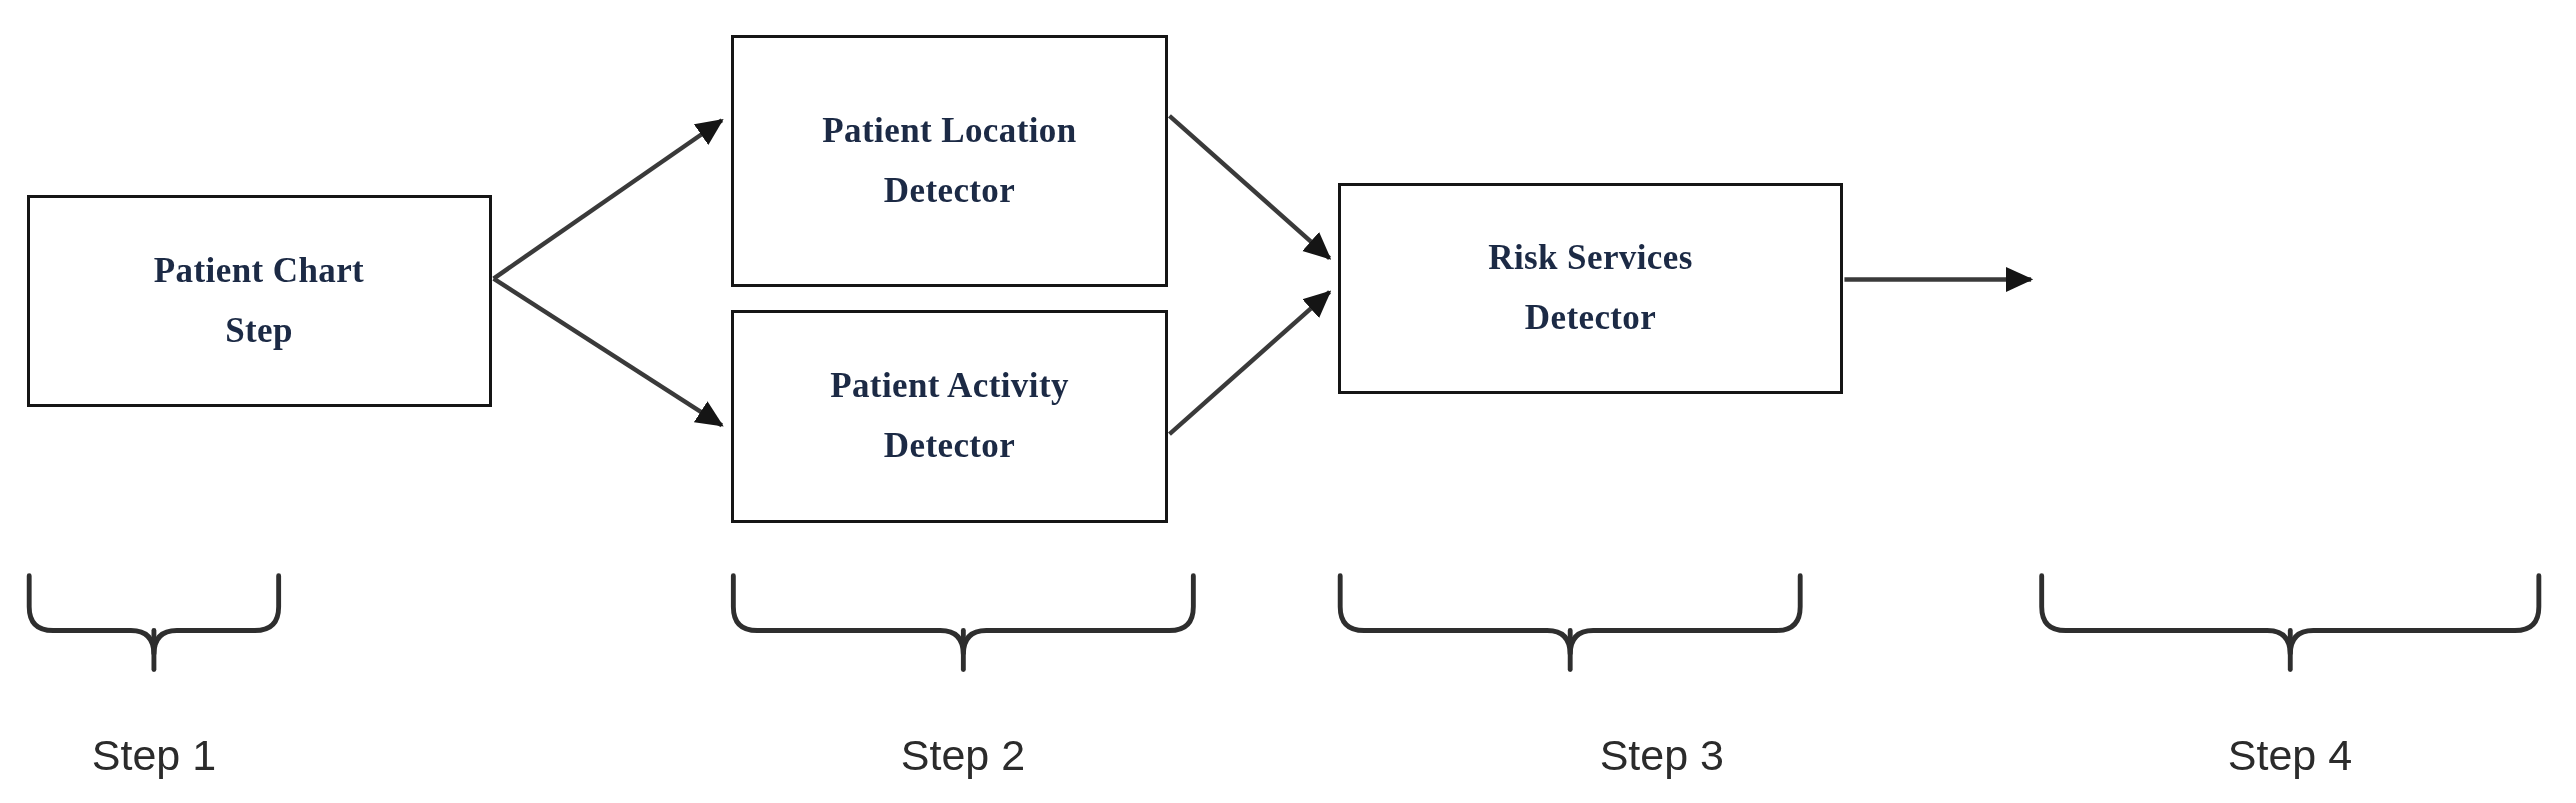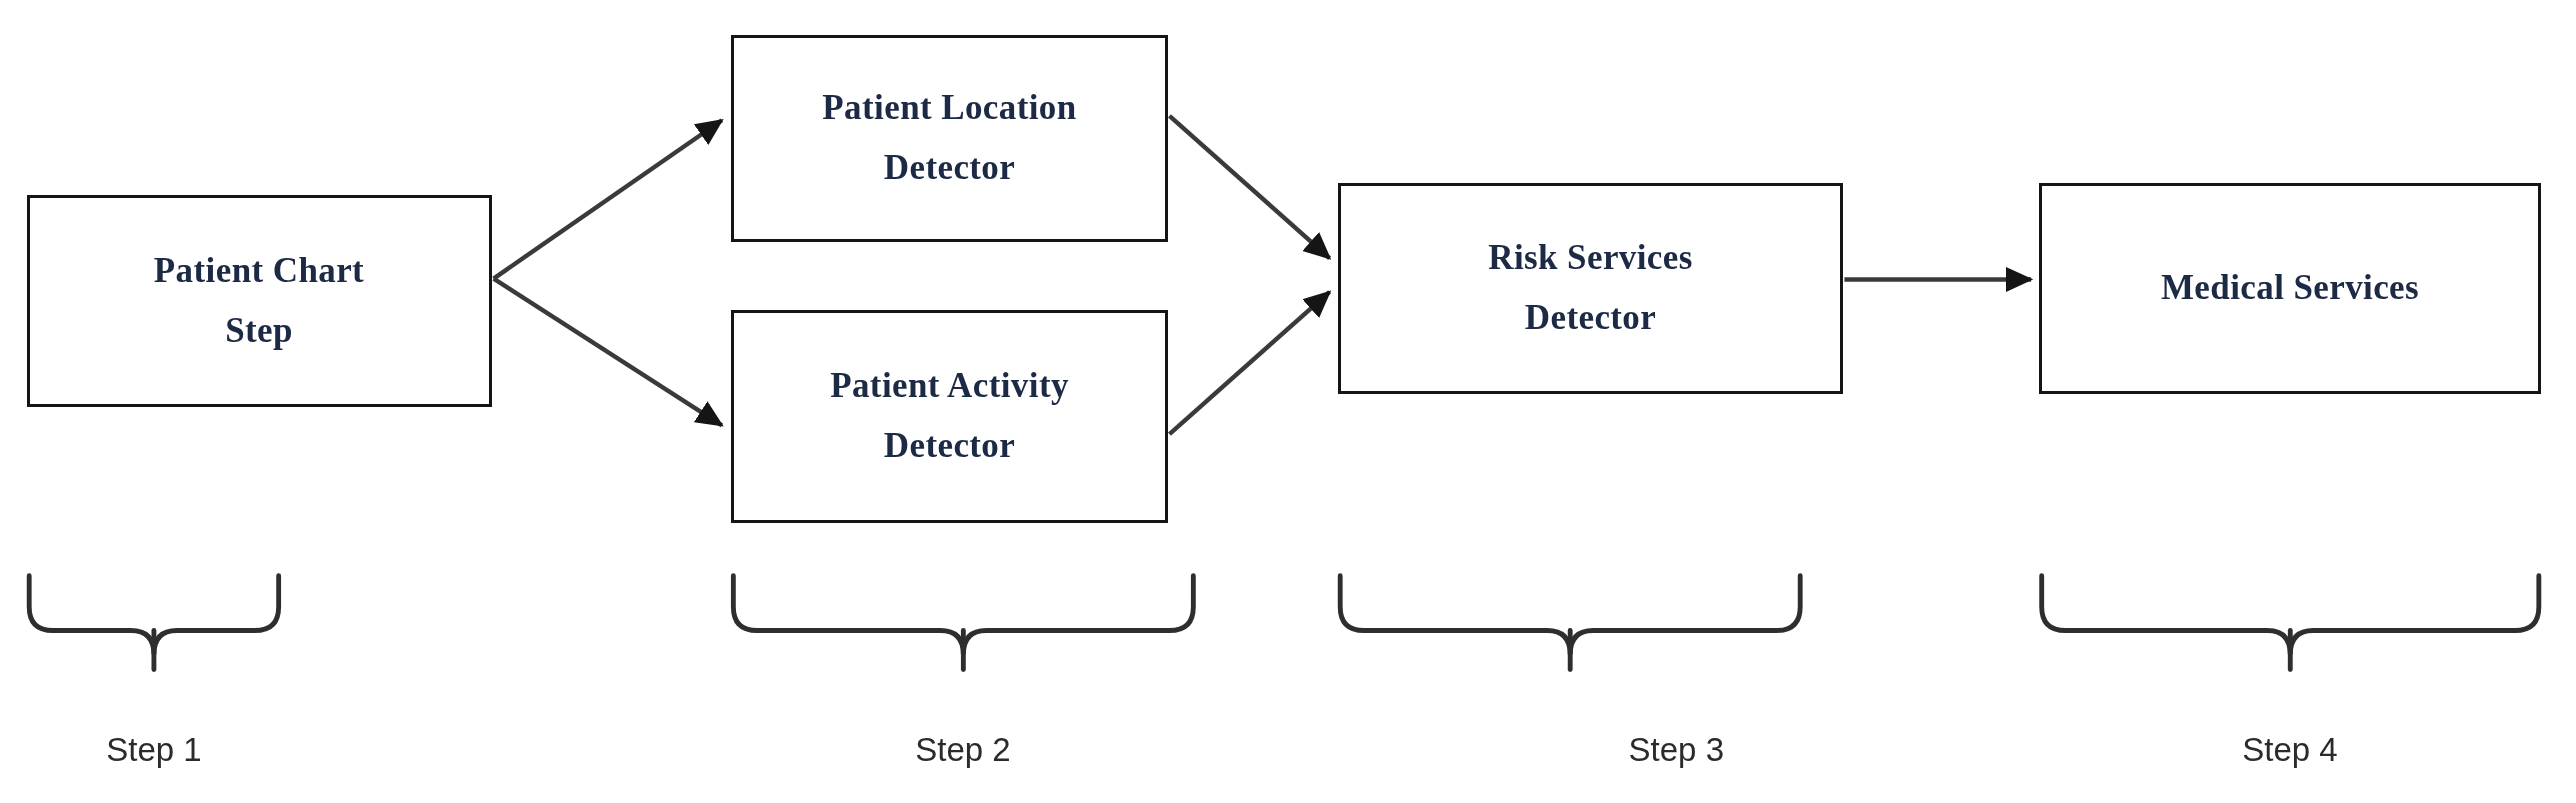--- a/index.html
+++ b/index.html
@@ -43,21 +43,21 @@
     font-size: 35px;
     line-height: 1.05;
   }
   .node-line.l1 { margin-bottom: 23px; }
   .node-box.single .node-line.l1 { margin-bottom: 0; }
   .step-label {
     position: absolute;
     text-align: center;
     font-family: "Liberation Sans", sans-serif;
     font-weight: normal;
-    font-size: 33px;
+    font-size: 43px;
     color: #2b2b2b;
     z-index: 3;
   }
 </style>
 </head>
 <body>
 
 <div id="stage">
 
   <svg id="diagram-svg" viewBox="0 0 2912 908" preserveAspectRatio="none" xmlns="http://www.w3.org/2000/svg">
@@ -91,38 +91,35 @@
       <path d="M 2308 651 L 2308 686 Q 2308 713 2335 713 L 2563 713 Q 2589 713 2589 740 Q 2589 713 2615 713 L 2843 713 Q 2870 713 2870 686 L 2870 651"></path>
       <path d="M 2589 713 L 2589 757"></path>
     </g>
   </svg>
 
   <div class="node-box" style="left:26.5px; top:195px; width:465px; height:212px;">
     <span class="node-line l1">Patient Chart</span>
     <span class="node-line l2">Step</span>
   </div>
 
-  <div class="node-box" style="left:731px; top:35px; width:437px; height:207px;">
+  <div class="node-box" style="left:731px; top:35px; width:437px; height:252px;">
     <span class="node-line l1">Patient Location</span>
     <span class="node-line l2">Detector</span>
   </div>
 
   <div class="node-box" style="left:731px; top:310px; width:437px; height:213px;">
     <span class="node-line l1">Patient Activity</span>
     <span class="node-line l2">Detector</span>
   </div>
 
   <div class="node-box" style="left:1338px; top:183px; width:505px; height:211px;">
     <span class="node-line l1">Risk Services</span>
     <span class="node-line l2">Detector</span>
   </div>
 
-  <div class="node-box single" style="left:2039px; top:183px; width:502px; height:211px;">
-    <span class="node-line l1">Medical Services</span>
-  </div>
 
   <div class="step-label" style="left:0px; top:731px; width:308px;">Step 1</div>
   <div class="step-label" style="left:809px; top:731px; width:308px;">Step 2</div>
   <div class="step-label" style="left:1416px; top:731px; width:308px;text-align:right;">Step 3</div>
   <div class="step-label" style="left:2136px; top:731px; width:308px;">Step 4</div>
 
 </div>
 
 
 </body></html>

